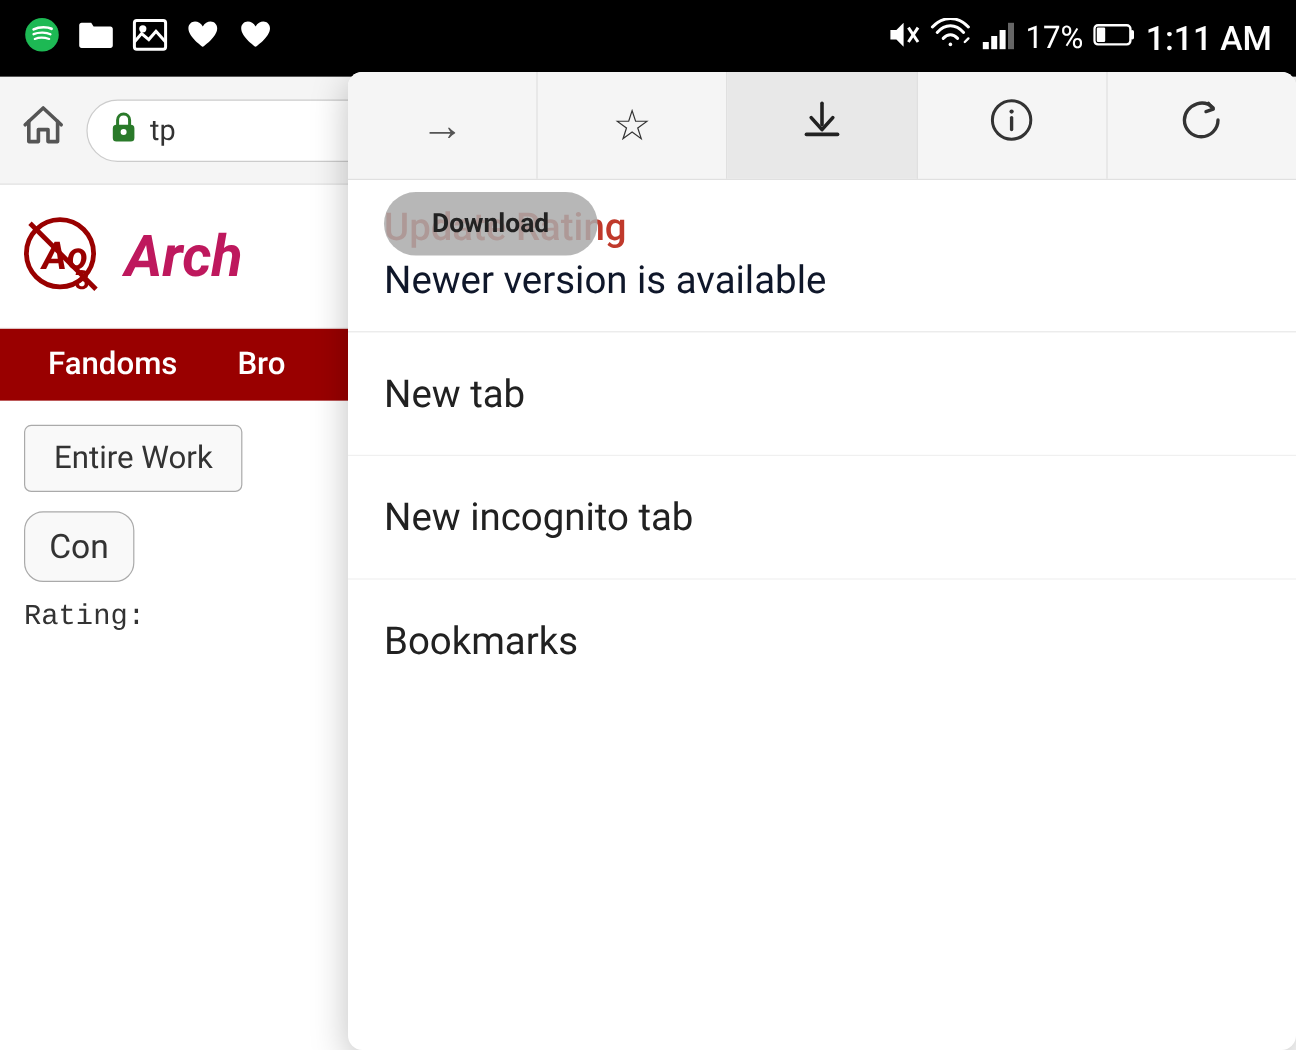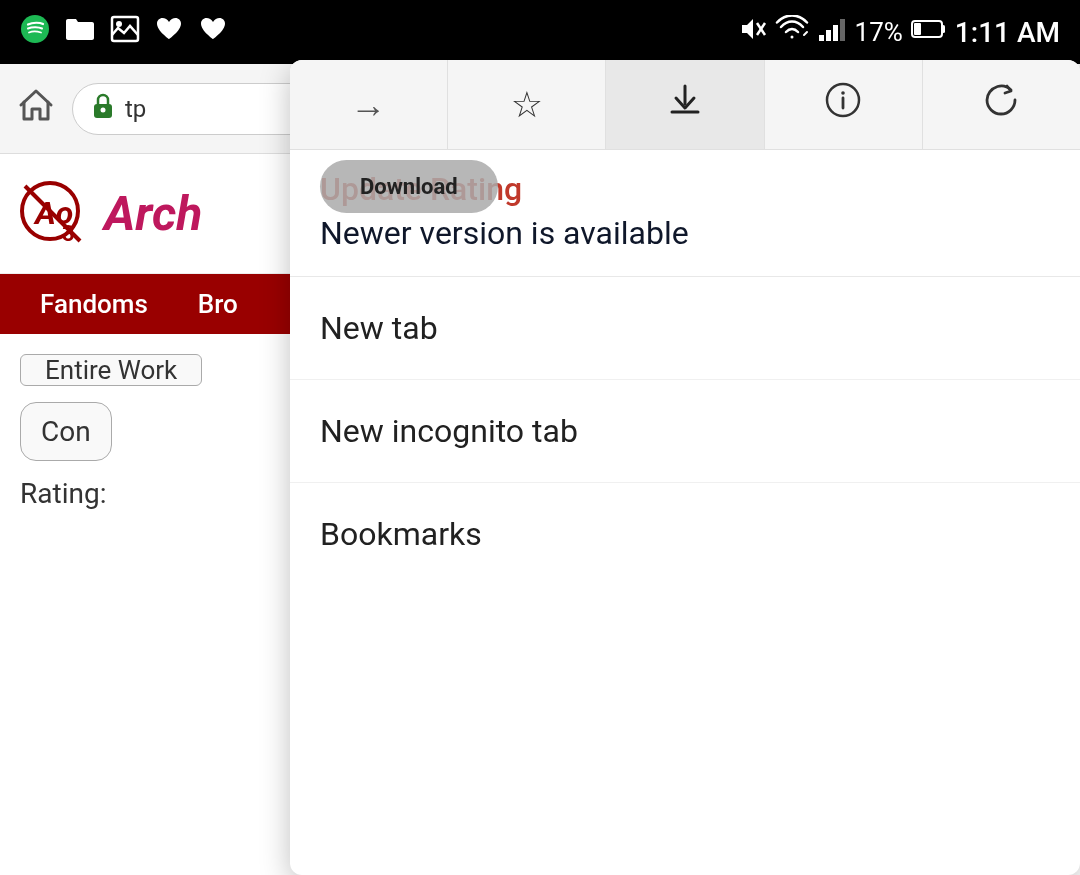--- a/index.html
+++ b/index.html
@@ -109,42 +109,43 @@
     }
 
     
     .page-content {
       width: 100%;
       padding: 20px;
       background: #fff;
     }
     .filter-btn {
       display: inline-block;
-      padding: 0 24px;
+      padding: 12px 24px;
       border: 1px solid #aaa;
       border-radius: 6px;
       background: #f9f9f9;
       font-size: 26px;
       color: #333;
       margin-bottom: 16px;
     }
     .filter-btn2 {
       display: inline-block;
       padding: 12px 20px;
       border: 1px solid #aaa;
       border-radius: 16px;
       background: #f9f9f9;
       font-size: 28px;
       color: #333;
       margin-bottom: 16px;
     }
     .rating-label {
-      font-size: 28px;
+      font-size: 24px;
       color: #333;
       margin-top: 10px;
+      font-family: Liberation Mono, monospace;
     }
 
     
     .fab-upload {
       position: absolute;
       right: 20px;
       top: 50px;
       width: 64px;
       height: 64px;
       background: #c0392b;

